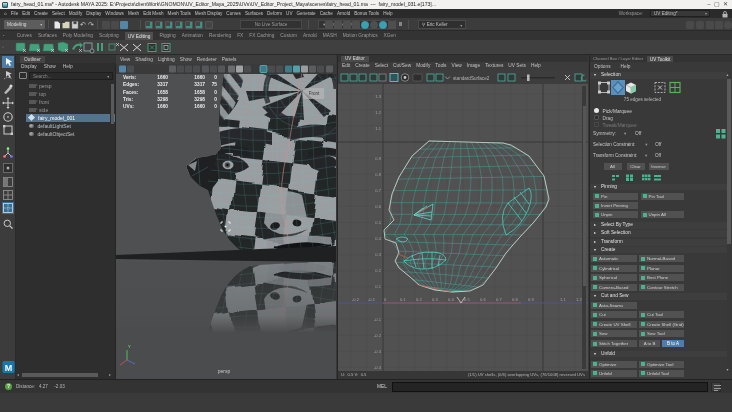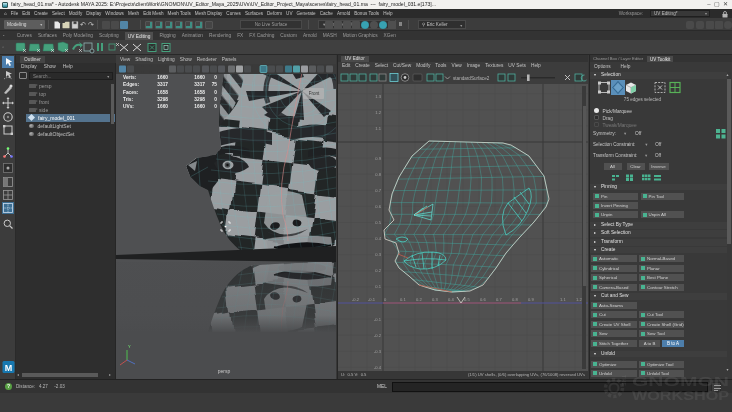--- a/index.html
+++ b/index.html
@@ -579,24 +579,13 @@
     <div style="position:absolute;left:16px;top:3.5px;font-size:4.6px;color:#b8b8b8;">Distance: &nbsp;&nbsp;4.27 &nbsp;&nbsp;&nbsp;&nbsp;-2.03</div>
     <div style="position:absolute;left:377px;top:3.5px;font-size:4.8px;color:#cdcdcd;">MEL</div>
     <div style="position:absolute;left:392px;top:2px;width:316px;height:9.5px;background:#242424;border:0.5px solid #111;"></div>
     <div style="position:absolute;left:711px;top:2px;width:10px;height:10px;background:#3e3e3e;border:0.5px solid #2a2a2a;">
       <div style="position:absolute;left:1.5px;top:2px;width:7px;height:1px;background:#999;"></div>
       <div style="position:absolute;left:1.5px;top:4.5px;width:7px;height:1px;background:#999;"></div>
       <div style="position:absolute;left:1.5px;top:7px;width:4px;height:1px;background:#999;"></div>
     </div>
   </div>
   <div class="abs" id="bottomstrip"></div>
-  <div class="abs" id="watermark" style="left:596px;top:368px;width:136px;height:40px;z-index:50;color:rgba(165,165,165,0.14);">
-    <svg width="136" height="40">
-      <g fill="rgba(165,165,165,0.13)">
-        <circle cx="18" cy="20" r="8.5" fill="none" stroke="rgba(165,165,165,0.13)" stroke-width="3.5" stroke-dasharray="3.2 2.2"></circle>
-        <circle cx="18" cy="20" r="4.5" fill="none" stroke="rgba(165,165,165,0.13)" stroke-width="2"></circle>
-      </g>
-      <text x="30" y="13" font-size="5.5" fill="rgba(165,165,165,0.13)" transform="rotate(90 31 8)" font-family="Liberation Sans" font-weight="bold">THE</text>
-      <text x="36" y="18" font-size="13.5" font-weight="bold" fill="rgba(165,165,165,0.14)" font-family="Liberation Sans" textLength="97" lengthAdjust="spacingAndGlyphs">GNOMON</text>
-      <text x="36" y="32" font-size="13.5" font-weight="bold" fill="rgba(165,165,165,0.14)" font-family="Liberation Sans" textLength="97" lengthAdjust="spacingAndGlyphs">WORKSHOP</text>
-    </svg>
-  </div>
 </div>
 
 </body></html>

